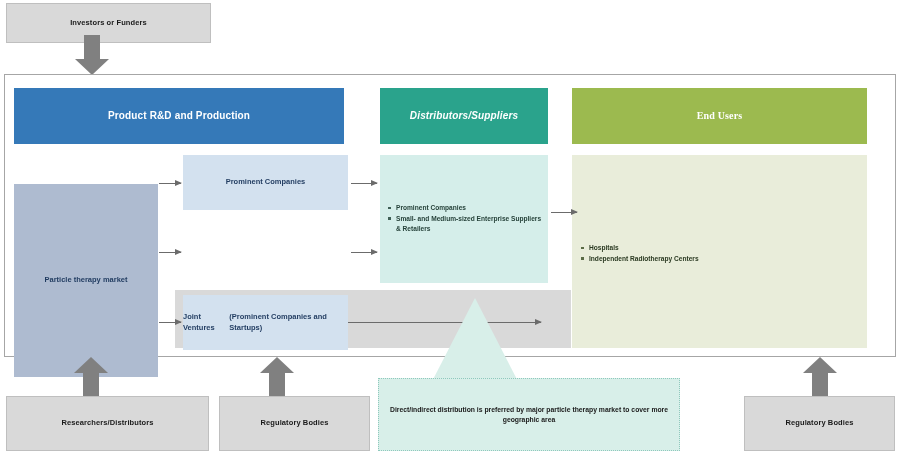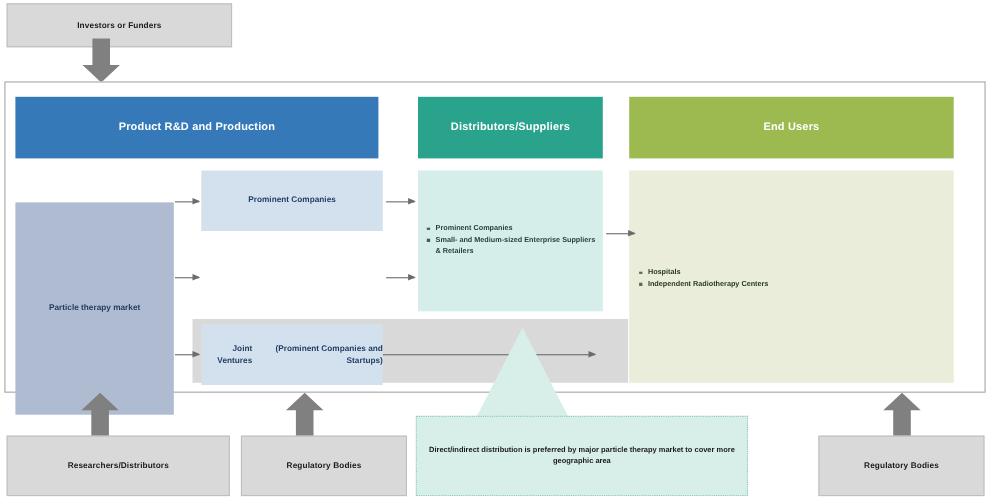--- a/index.html
+++ b/index.html
@@ -17,21 +17,21 @@
     height: 455px;
     background: #ffffff;
     overflow: hidden;
   }
   .box {
     position: absolute;
     box-sizing: border-box;
     display: flex;
     align-items: center;
     justify-content: center;
-    text-align: right;
+    text-align: left;
     line-height: 1.35;
   }
 
   
   .ext-box {
     background: #d9d9d9;
     border: 1px solid #bfbfbf;
     color: #1a1a1a;
     font-size: 7.5px;
     font-weight: 700;
@@ -51,21 +51,21 @@
   }
 
   
   .hdr {
     color: #ffffff;
     font-size: 10px;
     font-weight: 700;
     letter-spacing: .15px;
   }
   .hdr-blue  { background: #3579b8; }
-  .hdr-teal  { background: #2aa38c; }
+  .hdr-teal  { background: #2aa38c; font-style: italic; }
   .hdr-green { background: #9cba4f; }
 
   
   .panel-market {
     background: #aebbd0;
     color: #1f3a5f;
     font-size: 7.5px;
     font-weight: 700;
   }
   .panel-lightblue {
@@ -202,21 +202,21 @@
   <div class="frame"></div>
 
   <div class="box hdr hdr-blue" style="left:14px; top:88px; width:330px; height:56px;">
     <span>Product R&amp;D and Production</span>
   </div>
 
   <div class="box hdr hdr-teal" style="left:380px; top:88px; width:168px; height:56px;">
     <span>Distributors/Suppliers</span>
   </div>
 
-  <div class="box hdr hdr-green" style="left:572px; top:88px; width:295px; height:56px;">
+  <div class="box hdr hdr-green" style="left:572px; top:88px; width:295px; height:56px;font-family:Liberation Serif, serif;">
     <span>End Users</span>
   </div>
 
   <div class="box panel-gray" style="left:175px; top:290px; width:396px; height:58px;"></div>
 
   <div class="box panel-market" style="left:14px; top:155px; width:144px; height:193px;margin-top:29px;">
     <span>Particle therapy market</span>
   </div>
 
   <div class="box panel-lightblue" style="left:183px; top:155px; width:165px; height:55px;">

